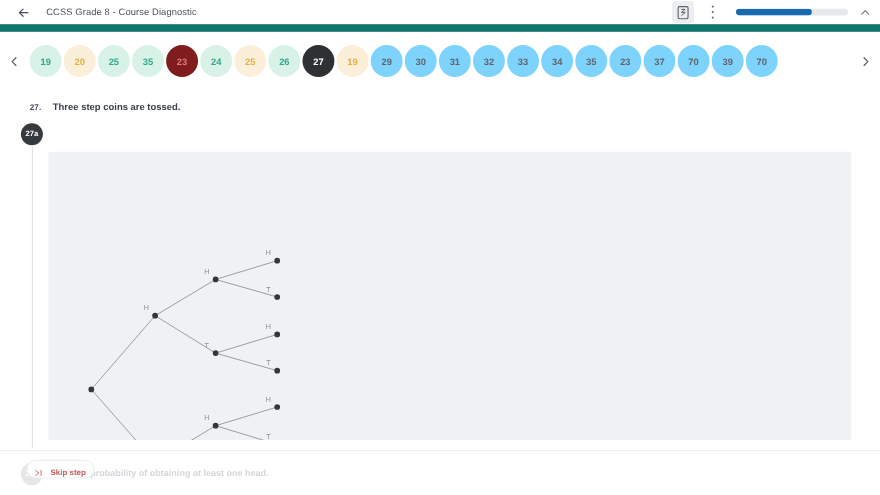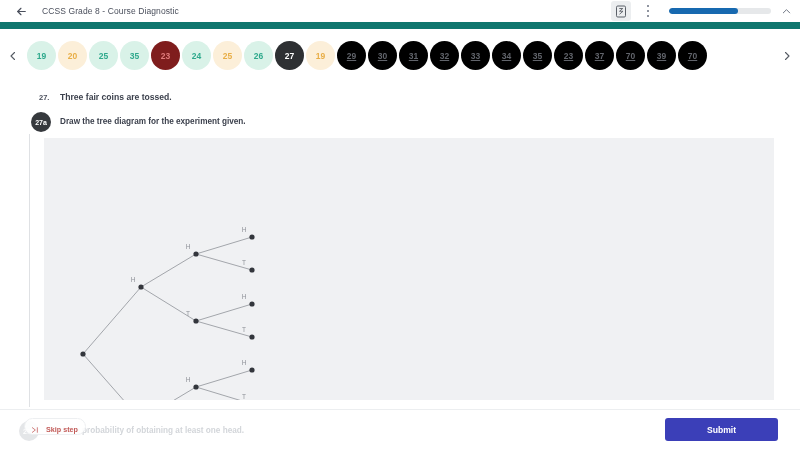--- a/index.html
+++ b/index.html
@@ -58,29 +58,29 @@
     overflow: hidden; padding: 0 1px; }
   .num {
     width: 29px; height: 29px; border-radius: 50%;
     display: flex; align-items: center; justify-content: center;
     font-size: 8.5px; font-weight: bold; flex: 0 0 auto; cursor: pointer;
     user-select: none;
   }
   .num.green  { background: #d9f2e8; color: #2ea98c; }
   .num.yellow { background: #fcefd9; color: #e8ae47; }
   .num.red    { background: #7f1d1d; color: #e07b7b; }
-  .num.gray   { background: #000000; color: #61646b; text-decoration: underline; }
+  .num.gray   { background: #7dd3fc; color: #61646b; }
   .num.current{ background: #2e3033; color: #ffffff; }
 
   
   .body-area {
     position: absolute; left: 0; top: 82px; width: 800px; height: 327px;
     background: #ffffff; overflow: hidden;
   }
-  .q-head { position: relative; padding: 8px 0 0 0; margin-left: 12px; }
+  .q-head { position: relative; padding: 8px 0 0 0; }
   .q-index {
     position: absolute; left: 27px; top: 11px;
     font-size: 7.5px; font-weight: bold; color: #4a4f5c;
   }
   .q-stem {
     position: absolute; left: 48px; top: 10px;
     font-size: 8.6px; font-weight: bold; color: #3c414d;
   }
   .step-badge {
     position: absolute; left: 19px; top: 30px;
@@ -224,23 +224,22 @@
     <div class="strip-arrow">
       <svg width="12" height="12" viewBox="0 0 24 24" fill="none" stroke="#555a63" stroke-width="2.2" stroke-linecap="round" stroke-linejoin="round">
         <polyline points="9 5 16 12 9 19"></polyline>
       </svg>
     </div>
   </div>
 
   <div class="body-area">
     <div class="q-head">
       <div class="q-index">27.</div>
-      <div class="q-stem">Three fair coins are tossed.</div>
+      <div class="q-stem">Three step coins are tossed.</div>
       <div class="step-badge">27a</div>
-      <div class="step-text">Draw the tree diagram for the experiment given.</div>
     </div>
 
     <div class="rail"></div>
     <div class="rail-dots">...</div>
 
     <div class="check-badge">
       <svg width="9" height="9" viewBox="0 0 24 24" fill="none" stroke="#ffffff" stroke-width="3.4" stroke-linecap="round" stroke-linejoin="round">
         <polyline points="5 12.5 10 17.5 19 7.5"></polyline>
       </svg>
     </div>
@@ -300,15 +299,14 @@
   </div>
 
   <div class="skip-btn">
     <svg width="8" height="8" viewBox="0 0 24 24" fill="none" stroke="#c0504d" stroke-width="2.3" stroke-linecap="round" stroke-linejoin="round">
       <polyline points="4 5 13 12 4 19"></polyline>
         <line x1="19" y1="5" x2="19" y2="19"></line>
     </svg>
     <span class="skip-label">Skip step</span>
   </div>
 
-  <button class="submit-btn">Submit</button>
 
 </div>
 
 </body></html>

